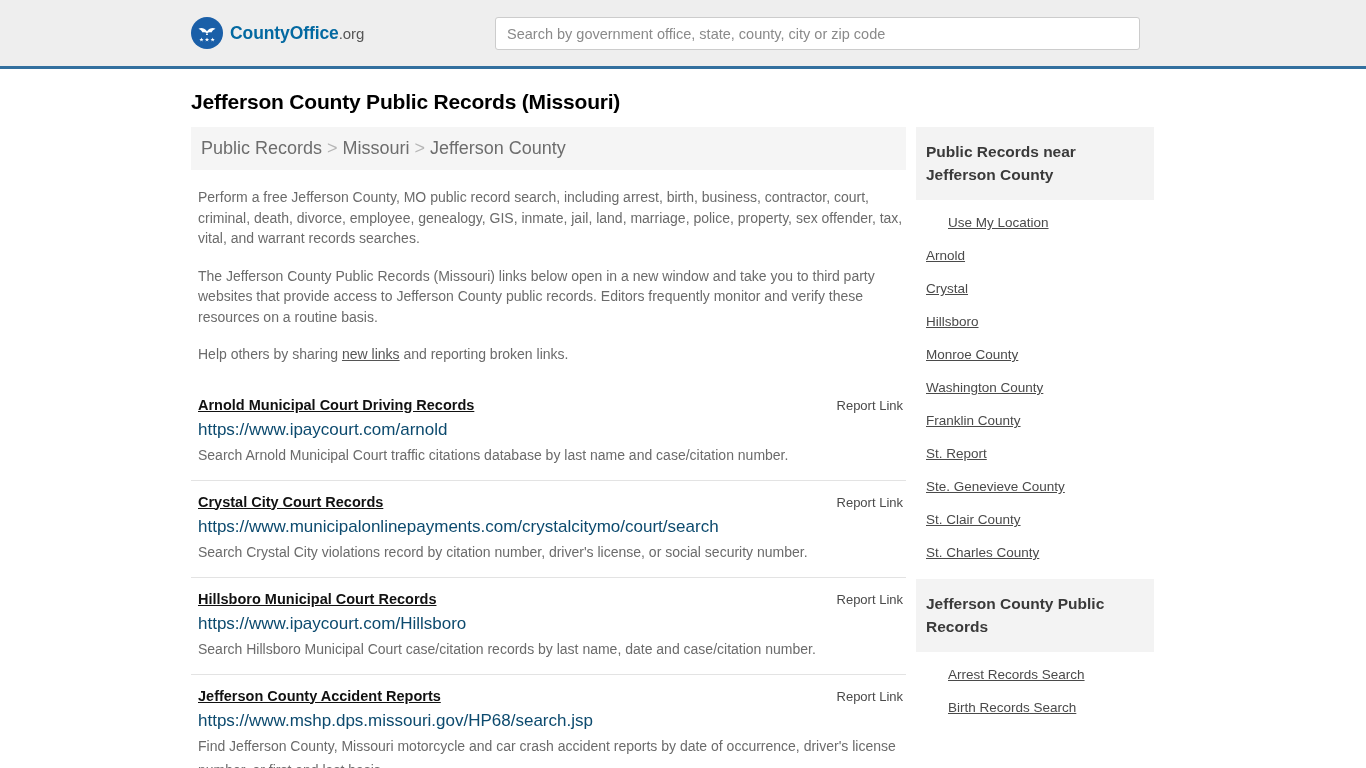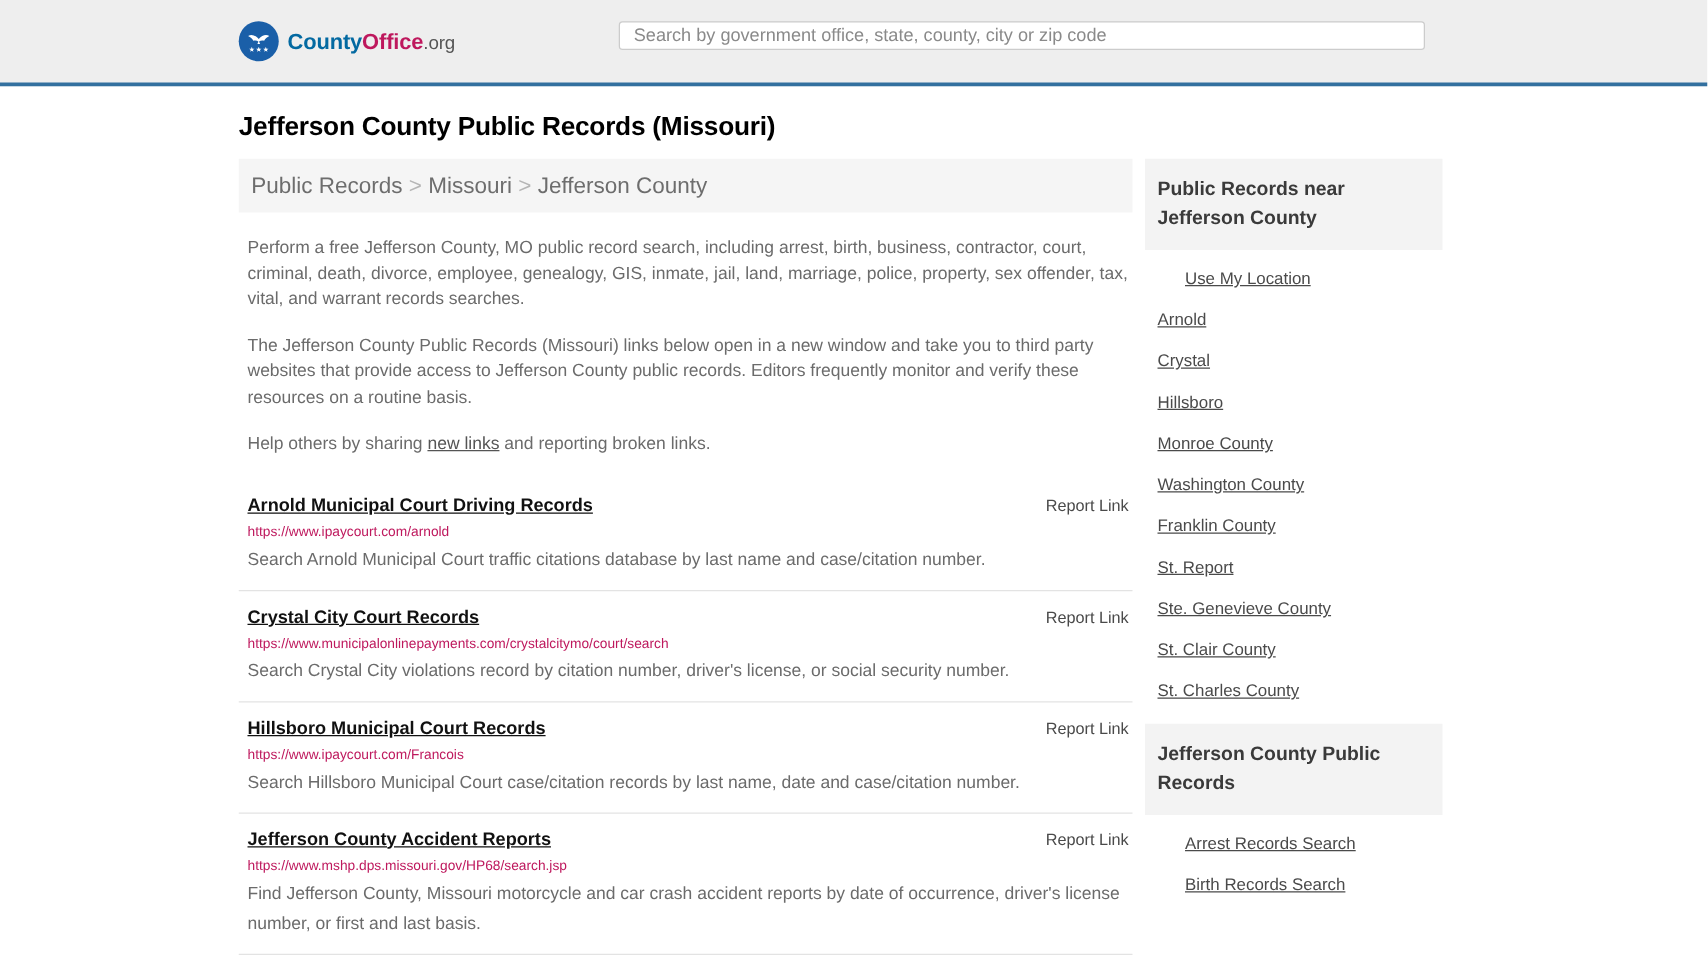--- a/index.html
+++ b/index.html
@@ -37,32 +37,32 @@
     justify-content: center;
     flex: none;
   }
   .logo-text {
     font-size: 17.5px;
     color: #2b2b2b;
     letter-spacing: -0.1px;
     white-space: nowrap;
   }
   .logo-text .b { font-weight: bold; color: #0369a1; text-align: right; }
-  .logo-text .blue { font-weight: bold; color: #be185d; }
+  .logo-text .blue { font-weight: bold; color: #0369a1; }
   .logo-text .org { color: #555; font-size: 15px; }
 
   .search-wrap {
     position: absolute;
     left: 495px;
     top: 17px;
     width: 645px;
   }
   .search-input {
     width: 100%;
-    height: 23px;
+    height: 33px;
     border: 1px solid #cccccc;
     border-radius: 3px;
     background: #fff;
     padding: 0 11px;
     font-size: 14.5px;
     font-family: "Liberation Sans", sans-serif;
     color: #333;
     outline: none;
   }
   .search-input::placeholder { color: #8a8a8a; }
@@ -136,22 +136,22 @@
     cursor: pointer;
   }
   .report-link {
     font-size: 13px;
     color: #4a4a4a;
     white-space: nowrap;
     margin-left: 14px;
     cursor: pointer;
   }
   .result-url {
-    font-size: 11px;
-    color: #be185d;
+    font-size: 17px;
+    color: #0c4a6e;
     margin-top: 7px;
     word-break: break-all;
   }
   .result-desc {
     font-size: 14px;
     line-height: 24px;
     color: #6b6b6b;
     margin-top: 3px;
   }
 
@@ -233,21 +233,21 @@
           </div>
           <div class="result-url">https://www.municipalonlinepayments.com/crystalcitymo/court/search</div>
           <div class="result-desc">Search Crystal City violations record by citation number, driver's license, or social security number.</div>
         </div>
 
         <div class="result">
           <div class="result-head">
             <a class="result-title" href="#">Hillsboro Municipal Court Records</a>
             <span class="report-link">Report Link</span>
           </div>
-          <div class="result-url">https://www.ipaycourt.com/Francois</div>
+          <div class="result-url">https://www.ipaycourt.com/Hillsboro</div>
           <div class="result-desc">Search Hillsboro Municipal Court case/citation records by last name, date and case/citation number.</div>
         </div>
 
         <div class="result">
           <div class="result-head">
             <a class="result-title" href="#">Jefferson County Accident Reports</a>
             <span class="report-link">Report Link</span>
           </div>
           <div class="result-url">https://www.mshp.dps.missouri.gov/HP68/search.jsp</div>
           <div class="result-desc">Find Jefferson County, Missouri motorcycle and car crash accident reports by date of occurrence, driver's license number, or first and last basis.</div>

